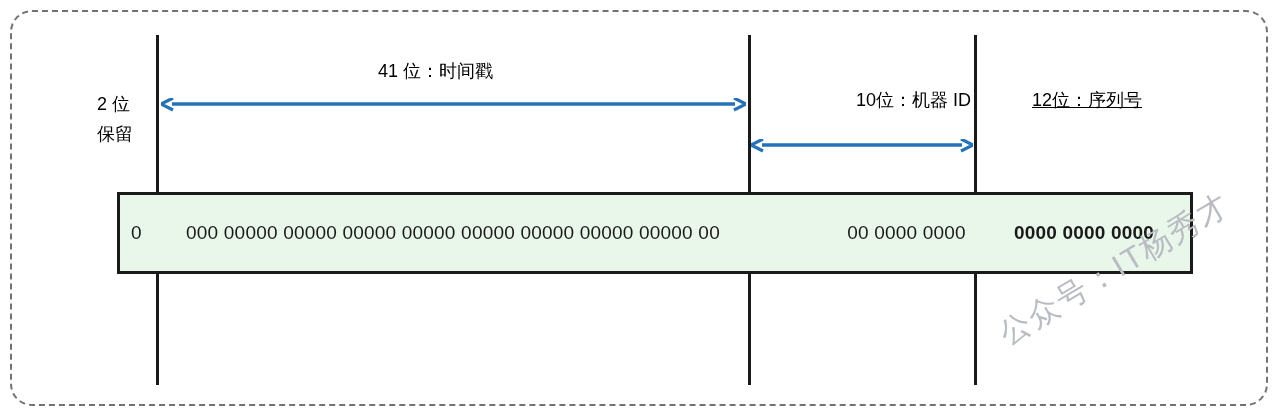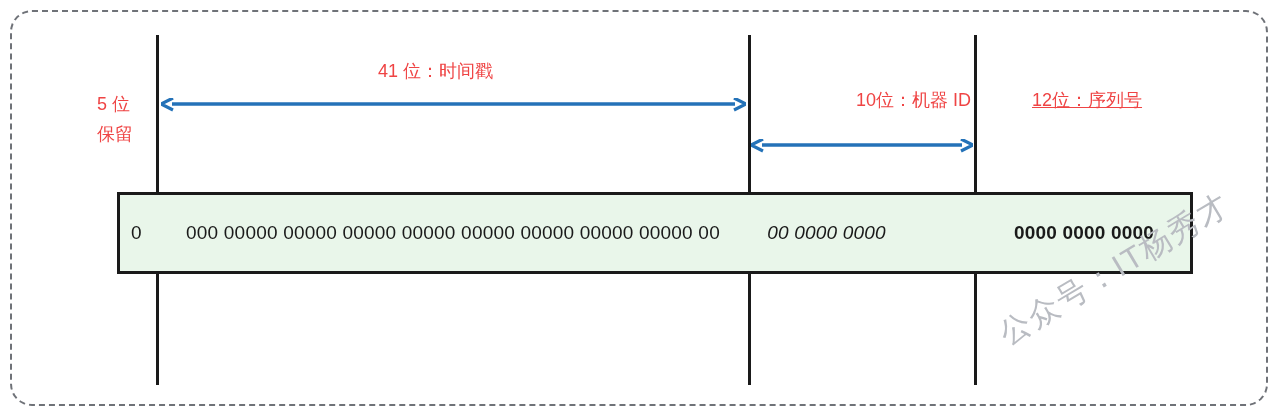--- a/index.html
+++ b/index.html
@@ -61,27 +61,27 @@
     display: flex;
     align-items: center;
     justify-content: center;
     color: #1a1a1a;
     font-size: 19px;
     letter-spacing: 0.2px;
     white-space: nowrap;
   }
   .bits-reserved { left: 117px;  width: 39px; font-size: 19px; }
   .bits-ts       { left: 159px;  width: 588px; }
-  .bits-mid      { left: 714px;  width: 225px; font-style: italic; }
+  .bits-mid      { left: 794px;  width: 225px; }
   .bits-seq      { left: 975px;  width: 218px; font-weight: bold; }
 
   
   .label {
     position: absolute;
-    color: #ef4444;
+    color: #000000;
     font-size: 18px;
     white-space: nowrap;
   }
   .label-reserved {
     left: 97px;
     top: 89px;
     line-height: 30px;
     text-align: left;
   }
   .label-timestamp {
@@ -143,21 +143,21 @@
         <path d="M 2,0 L 14,6 L 2,12" fill="none" stroke="#2472b8" stroke-width="3.2" stroke-linecap="butt" stroke-linejoin="miter"></path>
       </marker>
     </defs>
 
     <line x1="172" y1="104" x2="735" y2="104" stroke="#2472b8" stroke-width="3.4" marker-start="url(#ah-left)" marker-end="url(#ah-right)"></line>
 
     <line x1="762" y1="145" x2="962" y2="145" stroke="#2472b8" stroke-width="3.4" marker-start="url(#ah-left)" marker-end="url(#ah-right)"></line>
   </svg>
 
   <div class="label label-reserved">
-    <div>5 位</div>
+    <div>2 位</div>
     <div>保留</div>
   </div>
 
   <div class="label label-timestamp">41 位：时间戳</div>
 
   <div class="label label-machine">10位：机器 ID</div>
 
   <div class="label label-sequence">12位：序列号</div>
 
   <div class="bitbox"></div>

